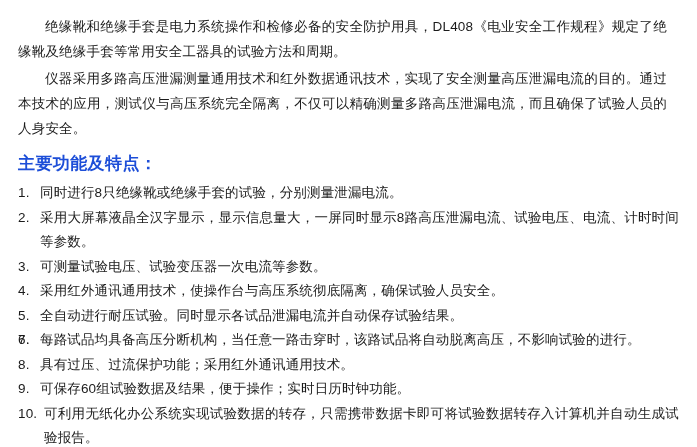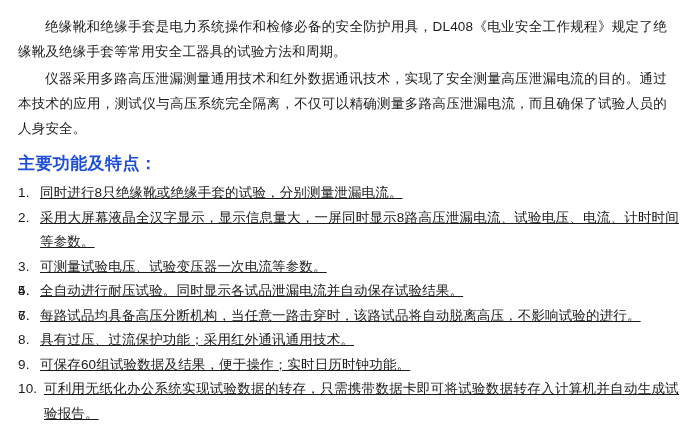--- a/index.html
+++ b/index.html
@@ -66,21 +66,20 @@
     line-height: 24.5px;
   }
   ol.features > li.wide {
     padding-left: 26px;
   }
   ol.features > li.wide .num {
     width: 24px;
   }
   .text {
     display: inline;
-    text-decoration: underline;
   }
 </style>
 </head>
 <body>
 
 <div class="page">
 
   <p class="para indent">绝缘靴和绝缘手套是电力系统操作和检修必备的安全防护用具，DL408《电业安全工作规程》规定了绝缘靴及绝缘手套等常用安全工器具的试验方法和周期。</p>
   <p class="para indent">仪器采用多路高压泄漏测量通用技术和红外数据通讯技术，实现了安全测量高压泄漏电流的目的。通过本技术的应用，测试仪与高压系统完全隔离，不仅可以精确测量多路高压泄漏电流，而且确保了试验人员的人身安全。</p>
 
@@ -94,20 +93,21 @@
     <li>
       <span class="num">2.</span>
       <span class="text">采用大屏幕液晶全汉字显示，显示信息量大，一屏同时显示8路高压泄漏电流、试验电压、电流、计时时间等参数。</span>
     </li>
     <li>
       <span class="num">3.</span>
       <span class="text">可测量试验电压、试验变压器一次电流等参数。</span>
     </li>
     <li>
       <span class="num">4.</span>
+      <span class="text">采用红外通讯通用技术，使操作台与高压系统彻底隔离，确保试验人员安全。</span>
     </li>
     <li>
       <span class="num">5.</span>
       <span class="text">全自动进行耐压试验。同时显示各试品泄漏电流并自动保存试验结果。</span>
     </li>
     <li>
       <span class="num">6.</span>
     </li>
     <li>
       <span class="num">7.</span>

